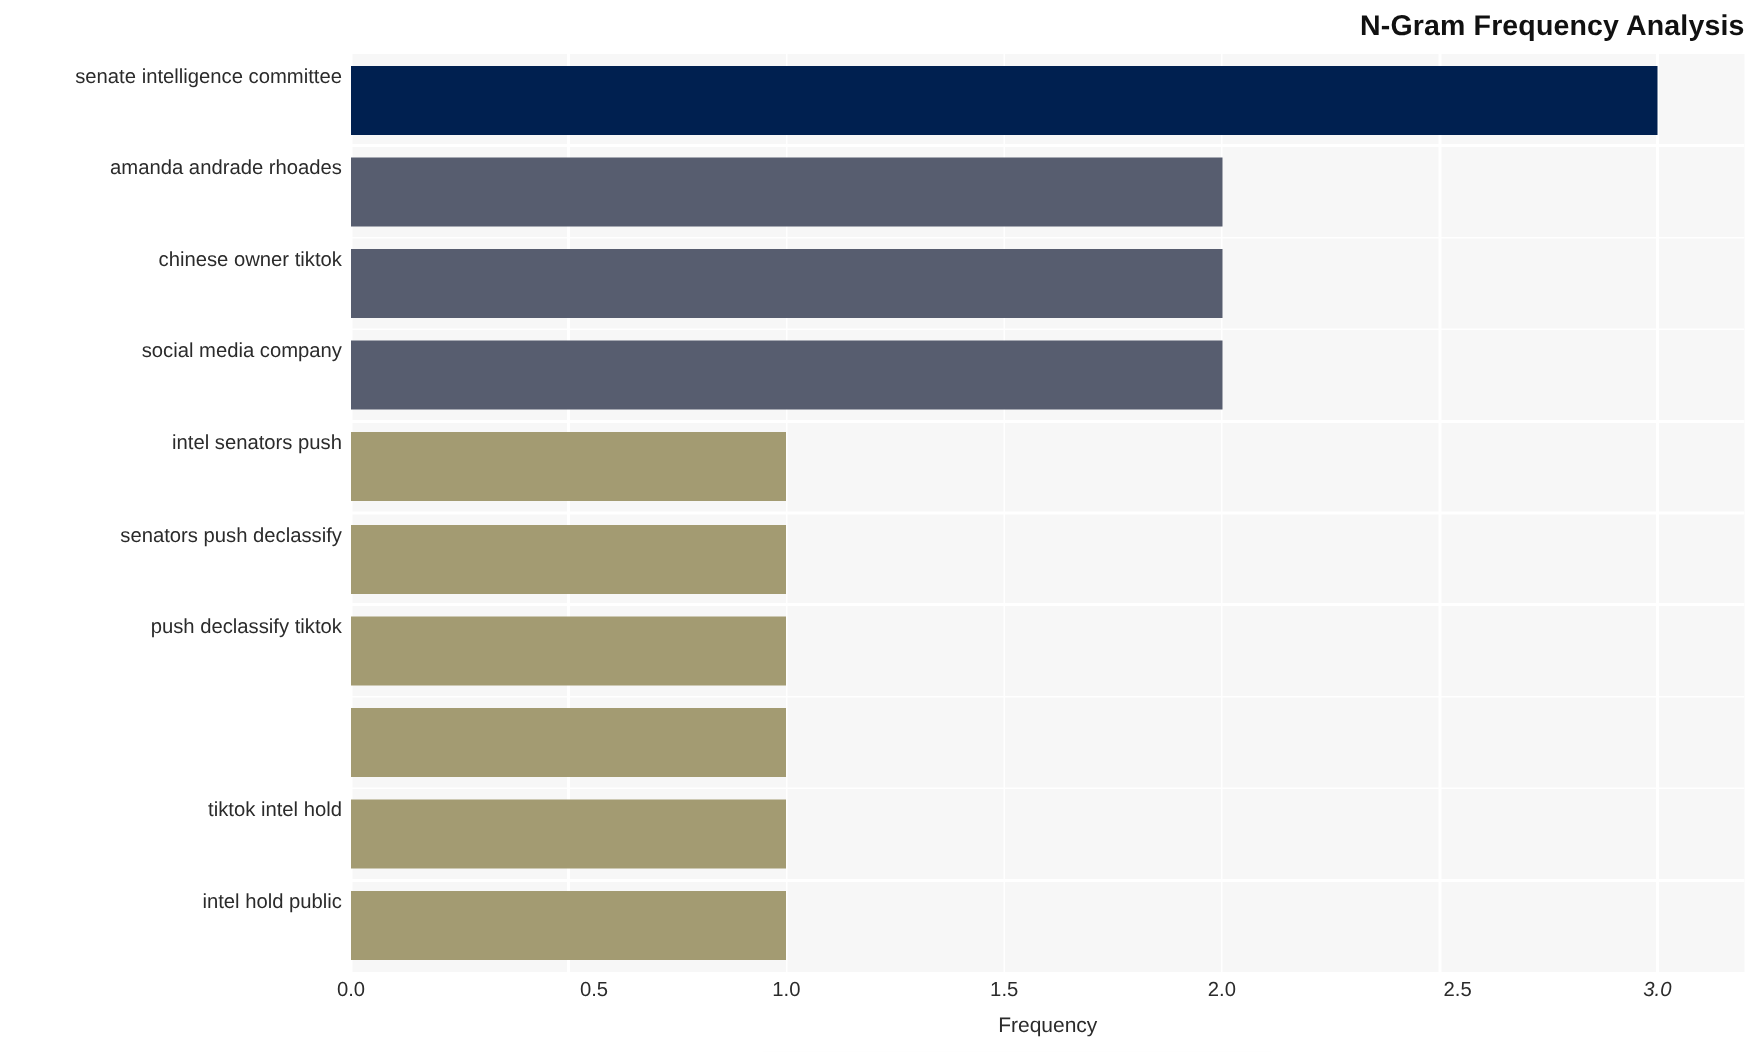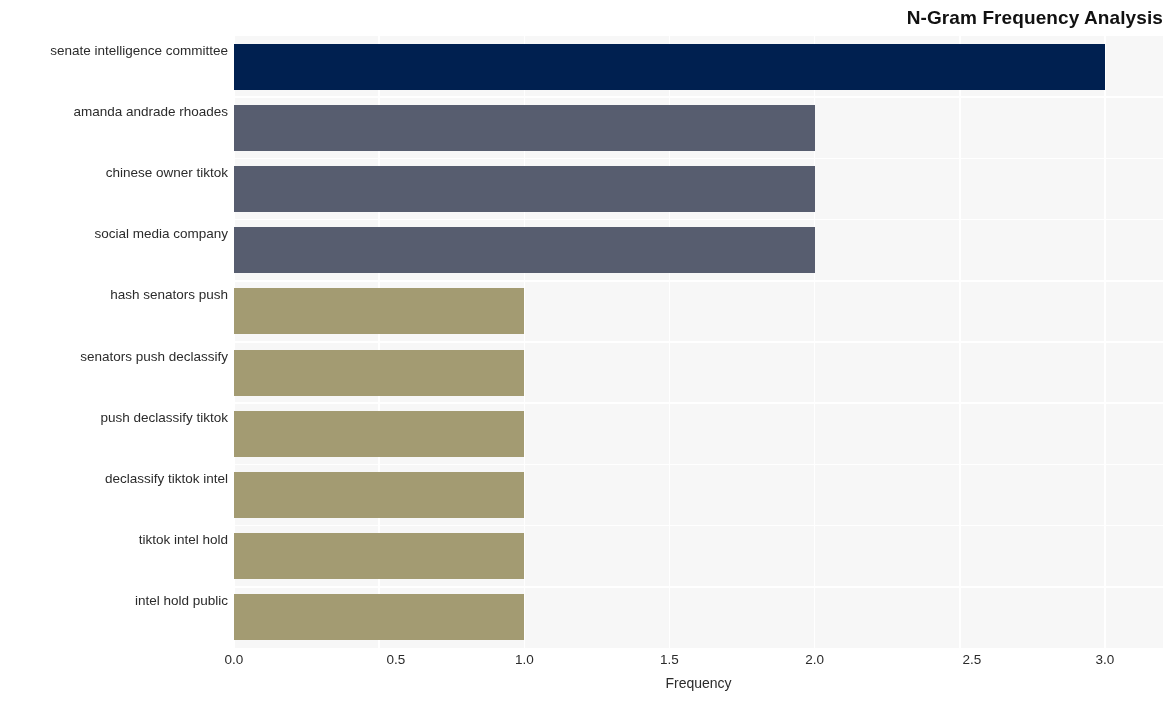--- a/index.html
+++ b/index.html
@@ -154,33 +154,32 @@
         <div class="bar" style="top: 497.2px; height: 46px; width: 290.312px; background: rgb(163, 155, 114);"></div>
         <div class="bar" style="top: 558.4px; height: 46px; width: 290.312px; background: rgb(163, 155, 114);"></div>
       </div>
   </div>
 
   <div id="y-axis-labels">
       <div class="ytick" style="top: 22.6px;">senate intelligence committee</div>
       <div class="ytick" style="top: 83.8px;">amanda andrade rhoades</div>
       <div class="ytick" style="top: 145px;">chinese owner tiktok</div>
       <div class="ytick" style="top: 206.2px;">social media company</div>
-      <div class="ytick" style="top: 267.4px;">hash senators push</div>
+      <div class="ytick" style="top: 267.4px;">intel senators push</div>
       <div class="ytick" style="top: 328.6px;">senators push declassify</div>
       <div class="ytick" style="top: 389.8px;">push declassify tiktok</div>
-      <div class="ytick" style="top: 451px;">declassify tiktok intel</div>
       <div class="ytick" style="top: 512.2px;">tiktok intel hold</div>
       <div class="ytick" style="top: 573.4px;">intel hold public</div>
     </div>
 
   <div id="x-axis-labels">
       <div class="xtick" style="left: 0px;">0.0</div>
       <div class="xtick" style="left: 162px;">0.5</div>
       <div class="xtick" style="left: 290.312px;">1.0</div>
       <div class="xtick" style="left: 435.469px;">1.5</div>
       <div class="xtick" style="left: 580.625px;">2.0</div>
       <div class="xtick" style="left: 725.781px; margin-left: 12px;">2.5</div>
-      <div class="xtick" style="left: 870.938px;">3.0</div>
+      <div class="xtick" style="left: 870.938px; font-style: italic;">3.0</div>
     </div>
 
   <div id="x-axis-title">Frequency</div>
 
 </div>
 
 </body></html>

